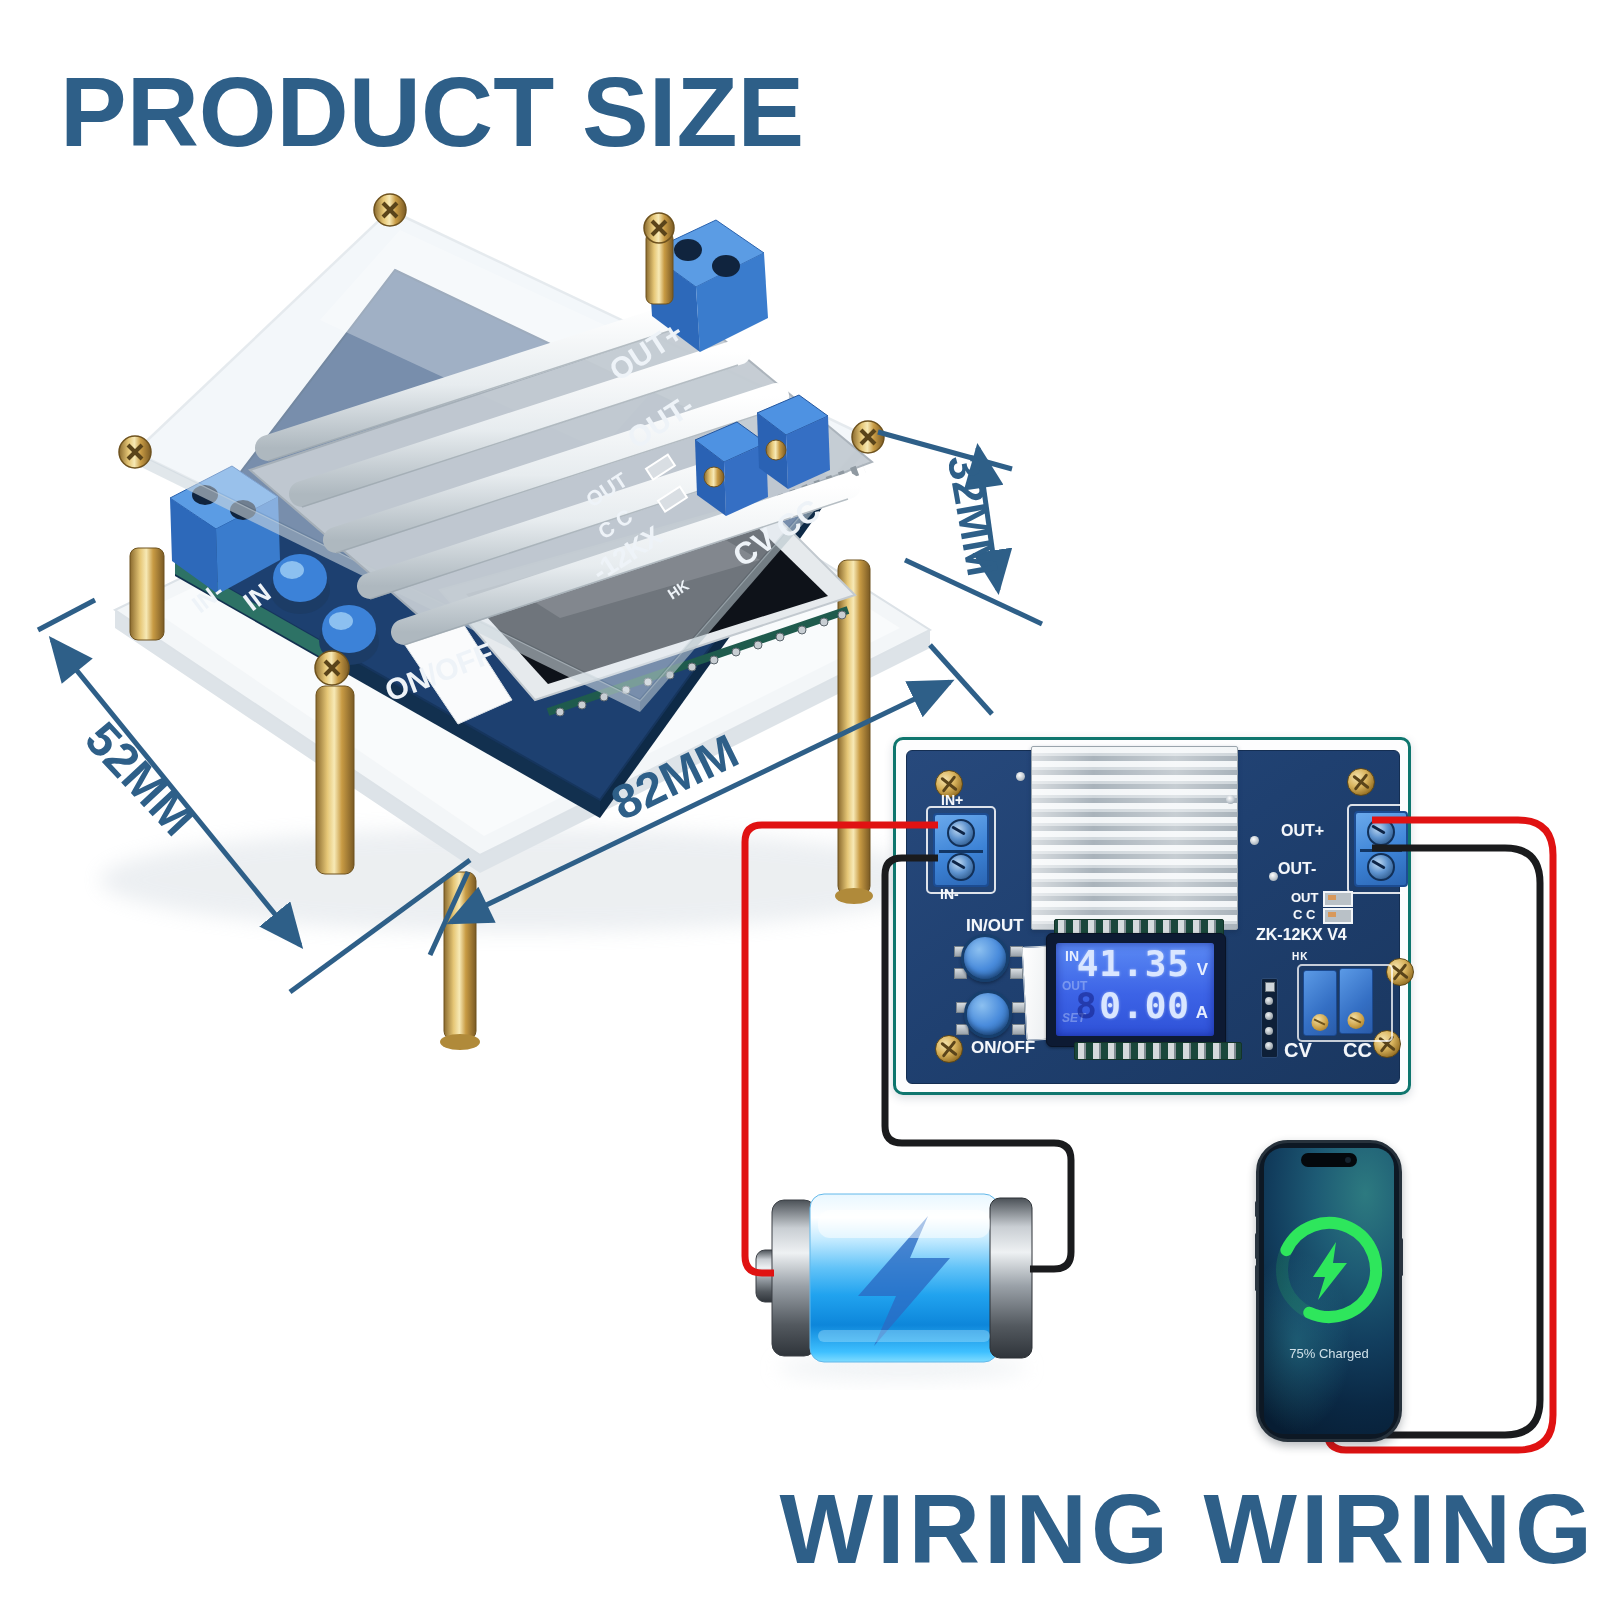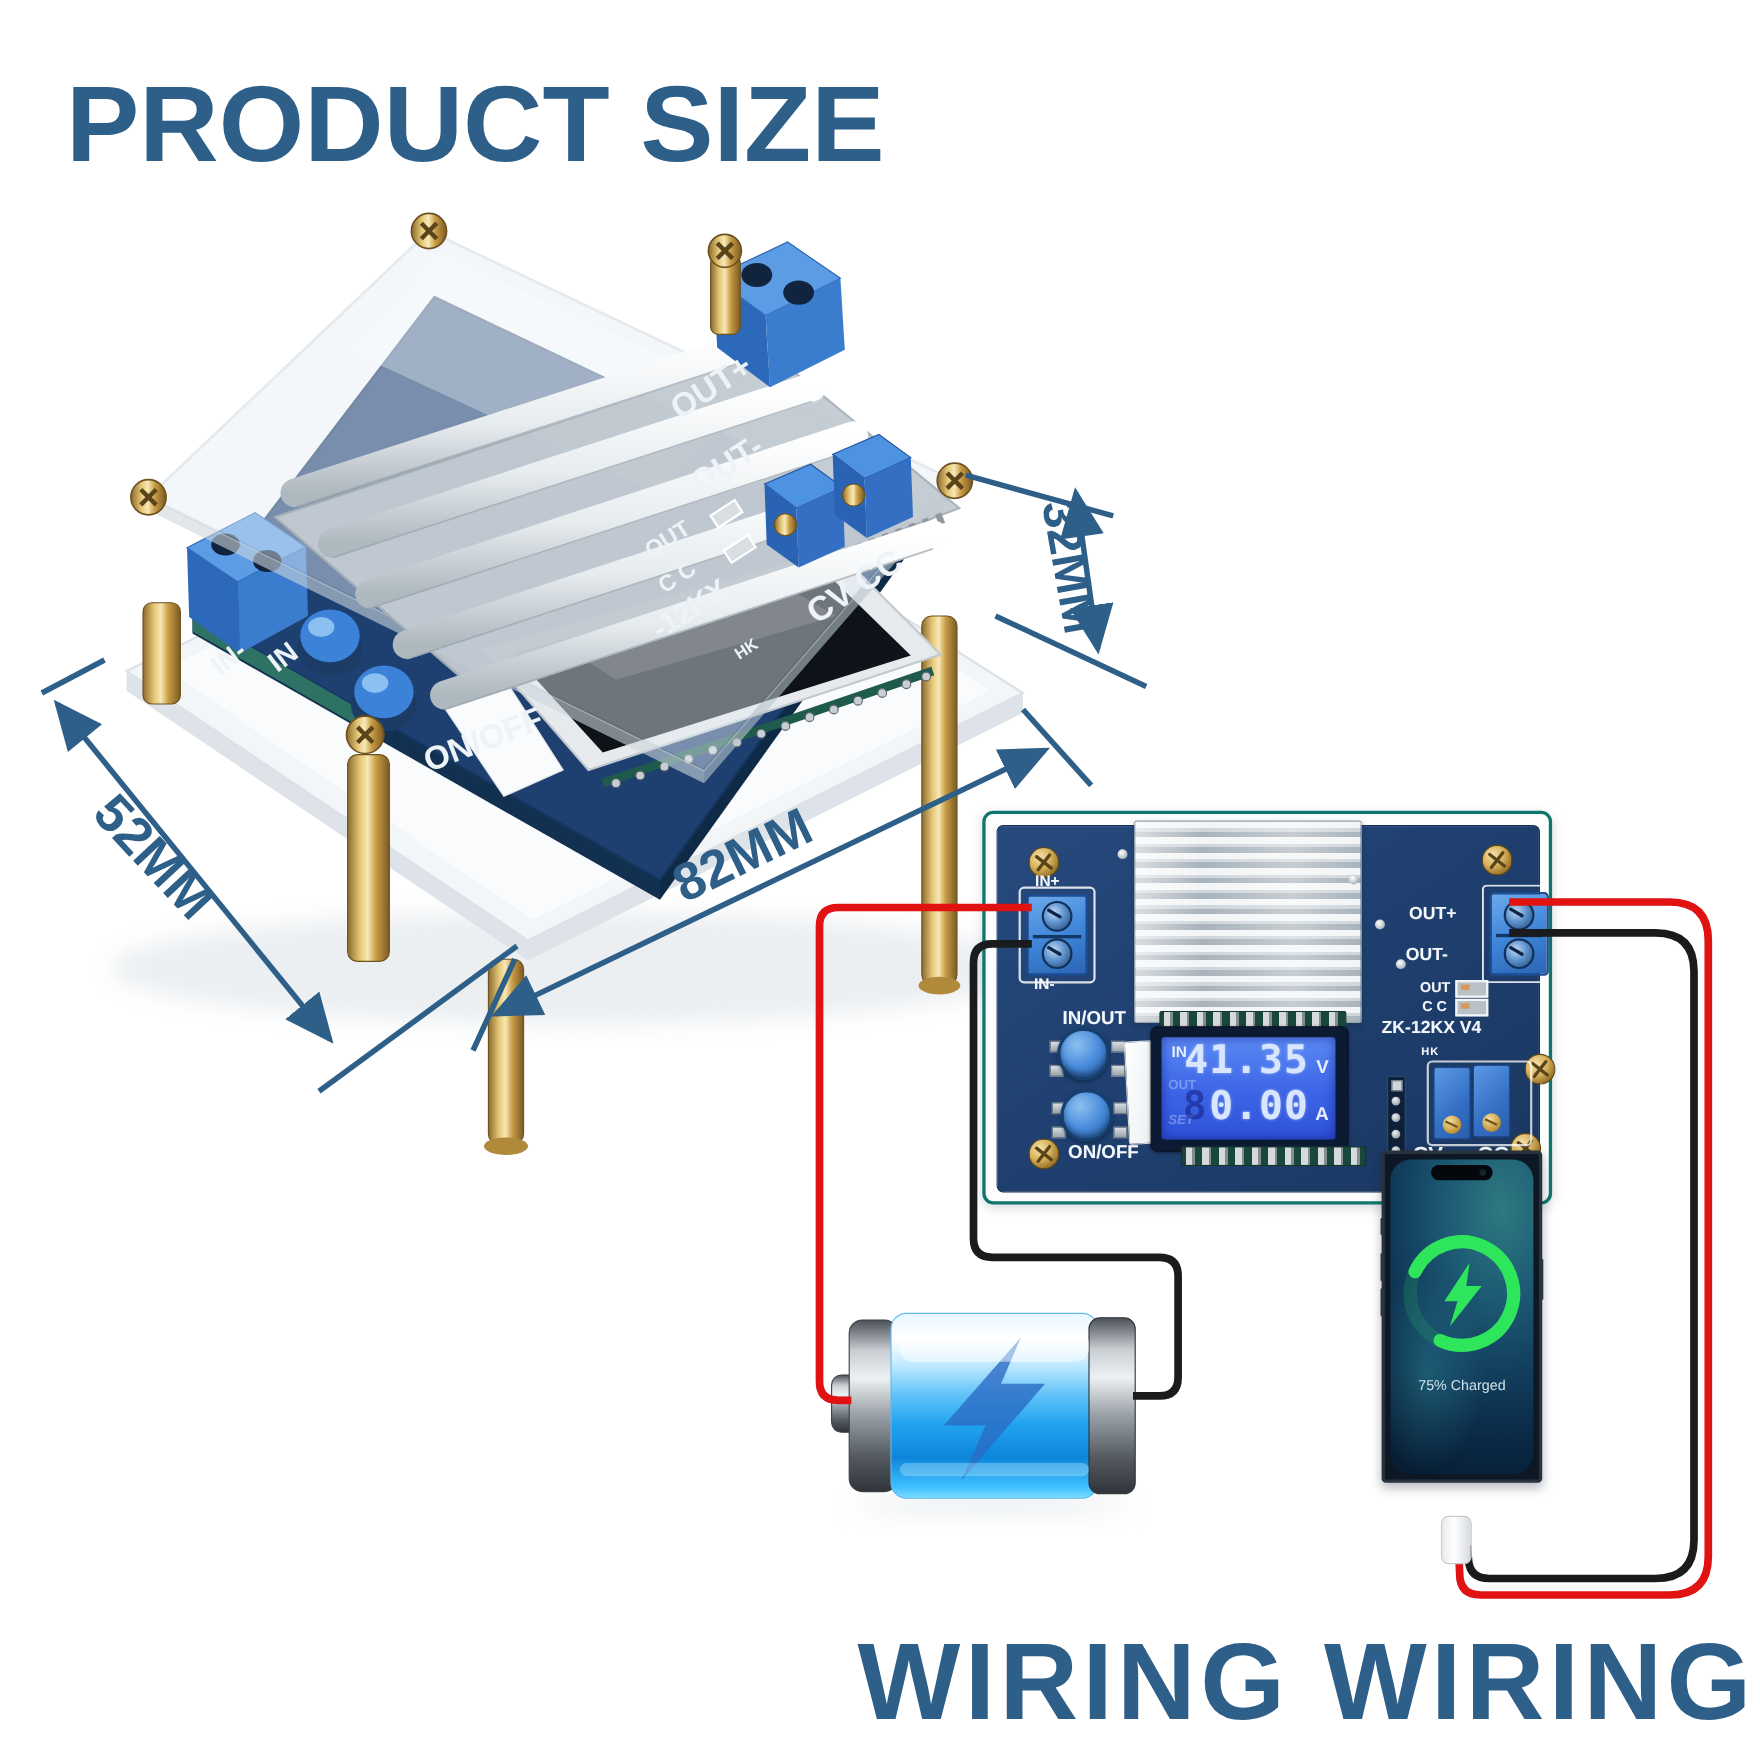--- a/index.html
+++ b/index.html
@@ -71,21 +71,21 @@
   #vheader .dot{position:absolute;left:3px;width:8px;height:8px;border-radius:50%;
      background:radial-gradient(circle at 40% 35%,#f0f3f5,#9aa4ab 70%);}
   #vheader .sq{position:absolute;left:3px;top:3px;width:8px;height:8px;background:#cfd6db;border:1px solid #6d7press;}
   .trimmer{position:absolute;width:32px;height:64px;
      background:linear-gradient(135deg,#5b9ae6 0%,#346fc4 60%,#2a5cab 100%);
      border:1px solid #1c4a90;border-radius:3px;}
   .trimmer .brass{position:absolute;left:50%;transform:translateX(-50%);bottom:4px;width:17px;height:17px;border-radius:50%;
      background:radial-gradient(circle at 38% 32%,#f3dfa3,#cda247 55%,#8a6620);}
   .trimmer .brass:before{content:"";position:absolute;left:2px;top:7px;width:12px;height:2px;background:#6e531c;transform:rotate(25deg);}
   
-  #phone{left:1256px;top:1046px;width:140px;height:296px;z-index:5;border-radius:4px;
+  #phone{left:1256px;top:1140px;width:140px;height:296px;z-index:5;border-radius:32px;
      background:#0d1824;border:3px solid #27323c;box-shadow:0 4px 10px rgba(20,30,40,.3);}
   #phone-screen{left:5px;top:5px;width:130px;height:286px;border-radius:19px;overflow:hidden;
      background:radial-gradient(130% 95% at 78% 16%,#2d7a80 0%,#1d5a74 30%,#123e5e 55%,#0a2844 78%,#071d33 100%);}
   #phone-screen:before{content:"";position:absolute;inset:0;
      background:radial-gradient(60% 45% at 25% 68%,rgba(52,150,165,.4),rgba(0,0,0,0) 70%);}
   #phone-notch{position:absolute;left:50%;transform:translateX(-50%);top:5px;width:56px;height:14px;
      background:#04080c;border-radius:8px;}
   #phone-notch .cam{position:absolute;right:6px;top:4px;width:6px;height:6px;border-radius:50%;background:#15232e;}
   #charge-text{position:absolute;left:0;right:0;top:198px;text-align:center;color:#cfe0e8;font-size:13px;
      font-family:"Liberation Sans",sans-serif;}

